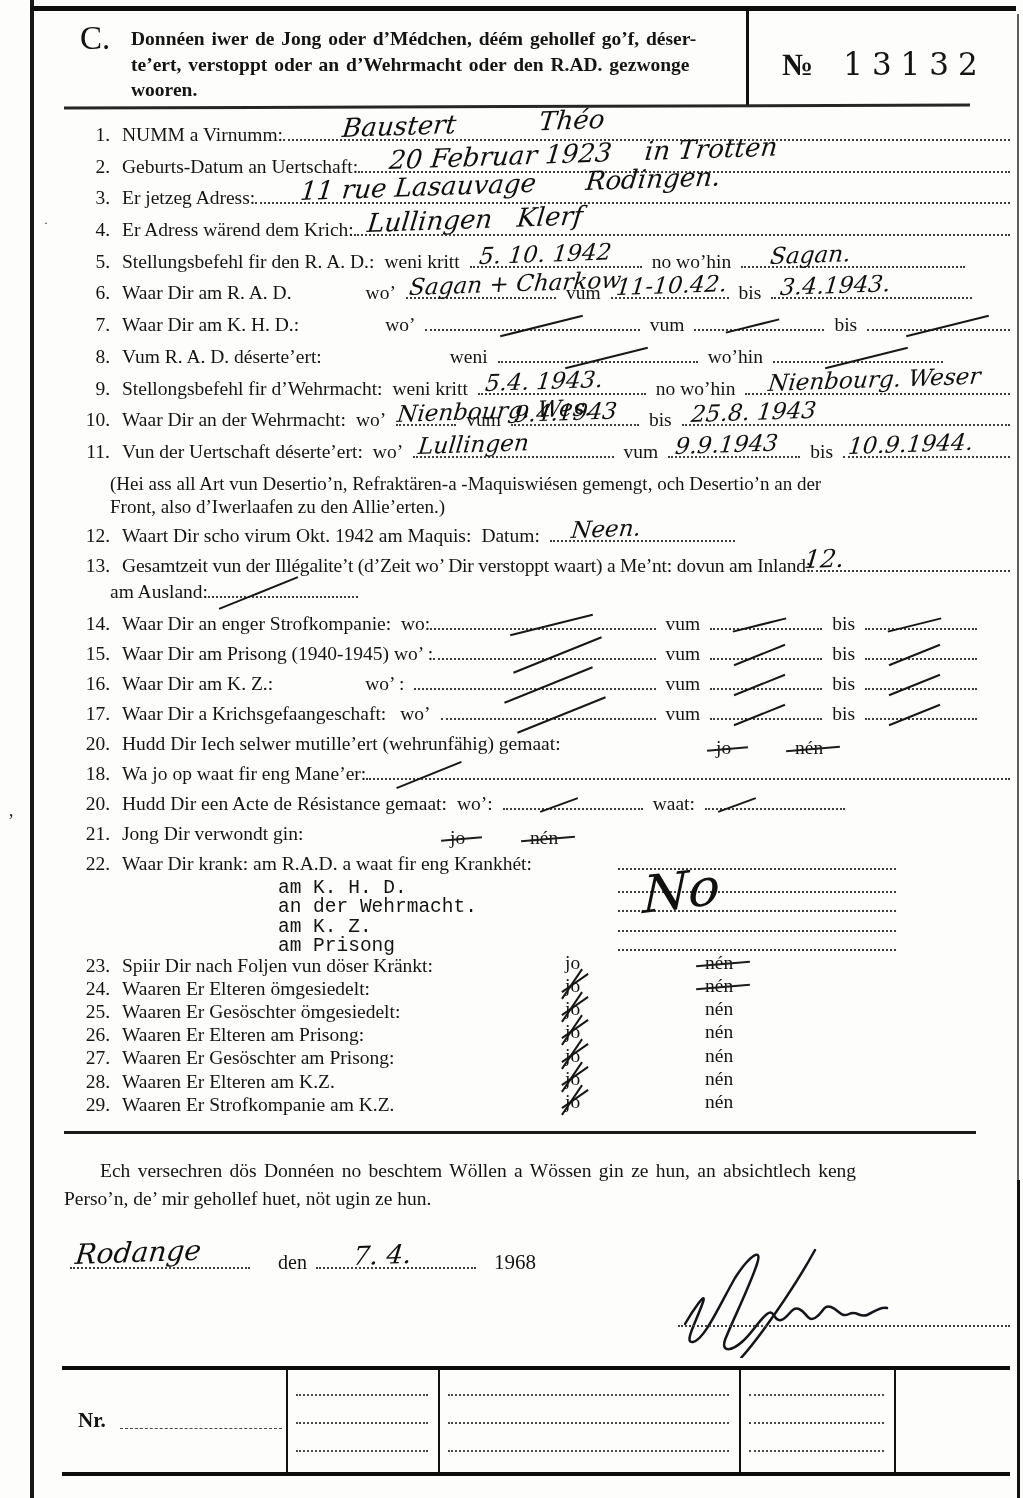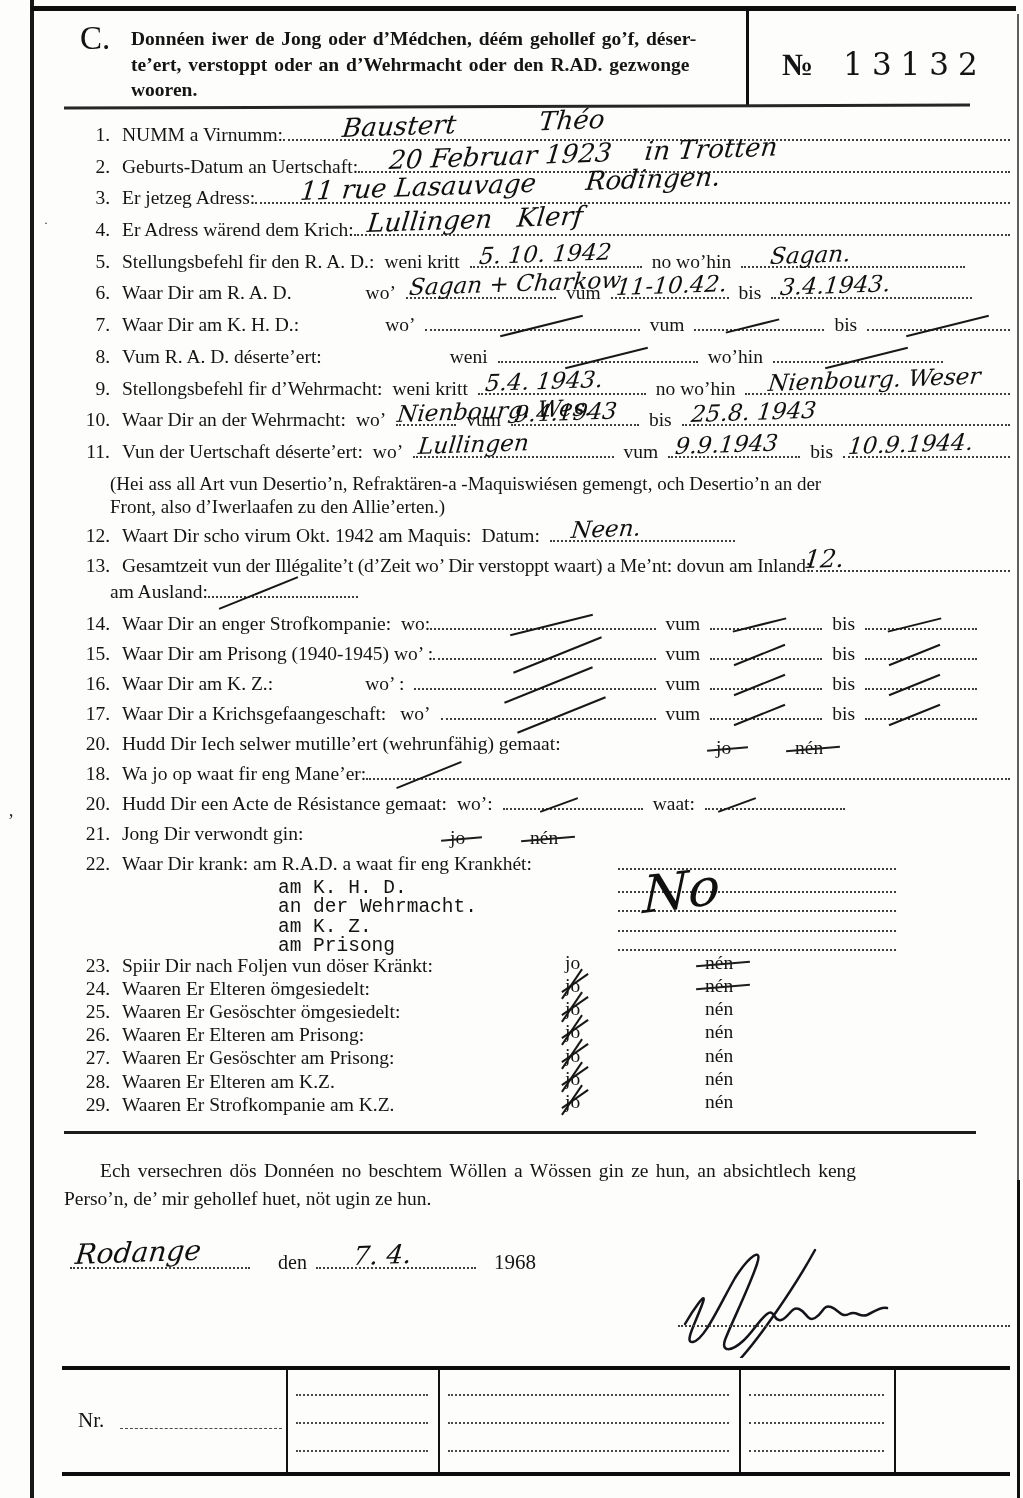--- a/index.html
+++ b/index.html
@@ -55,21 +55,21 @@
   .decl .l2{white-space:pre;}
   .dateline{position:absolute;left:70px;top:1250px;display:flex;align-items:baseline;font-size:20px;}
   .d-fill{position:relative;height:4px;border-bottom:2px dotted #3f3f3f;align-self:baseline;}
   .sig-dots{position:absolute;left:678px;top:1325px;width:332px;border-top:2px dotted #3f3f3f;}
   .sig{position:absolute;left:655px;top:1248px;}
   
   .ftable{position:absolute;left:62px;top:1366px;width:948px;height:102px;
           border-top:4.5px solid #0d0d0d;border-bottom:4.5px solid #0d0d0d;}
   .v{position:absolute;top:0;bottom:0;width:2.2px;background:#111;}
   .tdot{position:absolute;height:0;border-top:2px dotted #4a4a4a;}
-  .nr{position:absolute;left:16px;top:38px;font-size:21px;}
+  .nr{position:absolute;left:16px;top:38px;font-size:21px;font-weight:bold;}
 </style>
 </head>
 <body>
 
 <div class="page">
   <div class="edge-l"></div>
   <div class="edge-r"></div>
   <div class="edge-r2"></div>
   <div class="hdr-bar"></div>
   <span class="mark" style="left:8px;top:800px;">‚</span>

